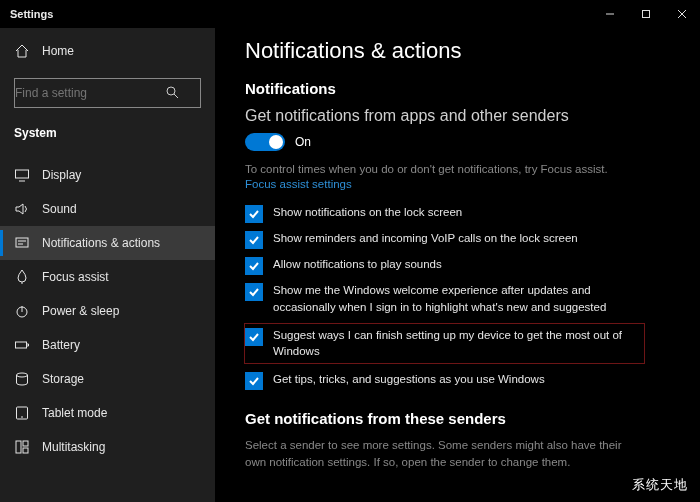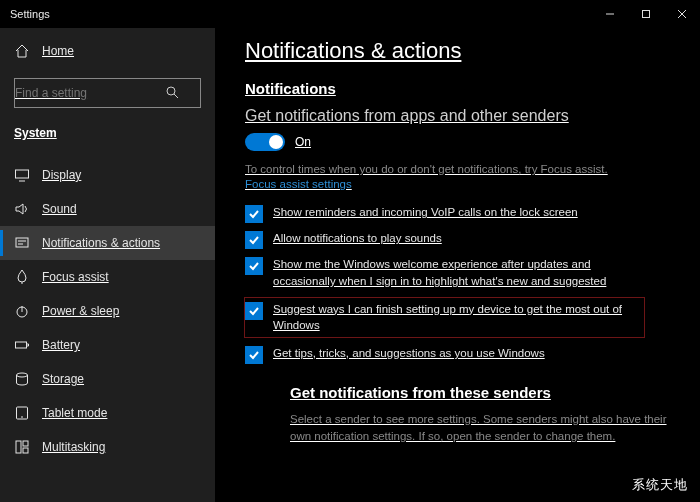--- a/index.html
+++ b/index.html
@@ -1,23 +1,23 @@
 <!DOCTYPE html>
 <html><head>
 <meta charset="utf-8">
 <style>
   * { box-sizing: border-box; margin: 0; padding: 0; }
   html, body { width: 700px; height: 502px; overflow: hidden; }
   body { background: #000; color: #fff; font-family: "Segoe UI", Arial, sans-serif; font-size: 12px; position: relative; }
-  .titlebar { display: flex; align-items: center; justify-content: space-between; height: 28px; padding: 0 0 0 10px; }
+  .titlebar { display: flex; align-items: center; justify-content: space-between; height: 28px; padding: 0 0 0 10px; font-weight: bold; }
   .titlebar .title { font-size: 11px; color: #eaeaea; }
   .winbtns { display: flex; }
   .winbtn { width: 36px; height: 28px; display: flex; align-items: center; justify-content: center; color: #ddd; }
   .winbtn svg { stroke: #ddd; }
-  .app { display: flex; height: 474px; text-decoration: underline; }
+  .app { display: flex; height: 474px; }
   .sidebar { width: 215px; background: #1f1f1f; display: flex; flex-direction: column; padding-top: 6px; }
   .nav-item { display: flex; align-items: center; gap: 12px; padding: 9px 14px; color: #e6e6e6; font-size: 12px; cursor: pointer; }
   .nav-item .icon { width: 16px; height: 16px; display: inline-flex; align-items: center; justify-content: center; }
   .nav-item.selected { background: #3a3a3a; position: relative; }
   .nav-item.selected::before { content: ""; position: absolute; left: 0; top: 4px; bottom: 4px; width: 3px; background: #0078d4; }
   .searchbox { margin: 10px 14px 12px 14px; border: 1px solid #888; height: 30px; display: flex; align-items: center; padding: 0 0; color: #ddd; justify-content: flex-start; }
   .searchbox input { background: transparent; border: none; color: #ddd; font-size: 12px; outline: none; width: 150px; }
   .side-title { padding: 6px 24px 10px 14px; font-weight: 600; font-size: 12px; color: #fff; }
   .divider { height: 8px; }
   .content { flex: 1; background: #000; padding: 10px 0 0 30px; overflow: hidden; }
@@ -27,21 +27,21 @@
   .toggle-row { display: flex; align-items: center; gap: 10px; margin-bottom: 10px; }
   .toggle { width: 40px; height: 18px; border-radius: 10px; background: #0078d4; position: relative; }
   .toggle .knob { position: absolute; right: 2px; top: 2px; width: 14px; height: 14px; border-radius: 50%; background: #fff; }
   .muted { color: #888; font-size: 11.5px; line-height: 1.5; }
   .link { color: #2e8fd6; font-size: 11.5px; cursor: pointer; }
   .checks { margin-top: 14px; display: flex; flex-direction: column; gap: 7px; max-width: 400px; }
   .check-row { display: flex; align-items: flex-start; gap: 10px; font-size: 11.5px; line-height: 1.45; color: #e6e6e6; }
   .check-row.highlight { border: 1px solid #6d1516; padding: 3px 4px 3px 0; margin-left: -1px; }
   .cbox { flex: 0 0 18px; width: 18px; height: 18px; background: #0078d4; display: flex; align-items: center; justify-content: center; margin-top: 1px; }
   .cbox svg { stroke: #fff; }
-  .section2 { margin-top: 20px; margin-left: 45px; }
+  .section2 { margin-top: 20px; }
   .watermark { position: absolute; right: 8px; bottom: 6px; font-size: 13px; color: #fff; background: rgba(0,0,0,0.4); padding: 2px 4px; font-family: sans-serif; letter-spacing: 1px; }
   svg { fill: none; }
 </style>
 </head>
 <body>
 
 <div class="titlebar">
   <span class="title">Settings</span>
   <div class="winbtns">
     <div class="winbtn">
@@ -178,20 +178,28 @@
     <div class="muted">To control times when you do or don't get notifications, try Focus assist.</div>
     <div class="link">Focus assist settings</div>
 
     <div class="checks">
       <div class="check-row">
         <div class="cbox">
             <svg width="12" height="12" viewBox="0 0 12 12">
               <path d="M2 6 L5 9 L10 3" stroke-width="2"></path>
             </svg>
           </div>
+        <span>Show notifications on the lock screen</span>
+      </div>
+      <div class="check-row">
+        <div class="cbox">
+            <svg width="12" height="12" viewBox="0 0 12 12">
+              <path d="M2 6 L5 9 L10 3" stroke-width="2"></path>
+            </svg>
+          </div>
         <span>Show reminders and incoming VoIP calls on the lock screen</span>
       </div>
       <div class="check-row">
         <div class="cbox">
             <svg width="12" height="12" viewBox="0 0 12 12">
               <path d="M2 6 L5 9 L10 3" stroke-width="2"></path>
             </svg>
           </div>
         <span>Allow notifications to play sounds</span>
       </div>

